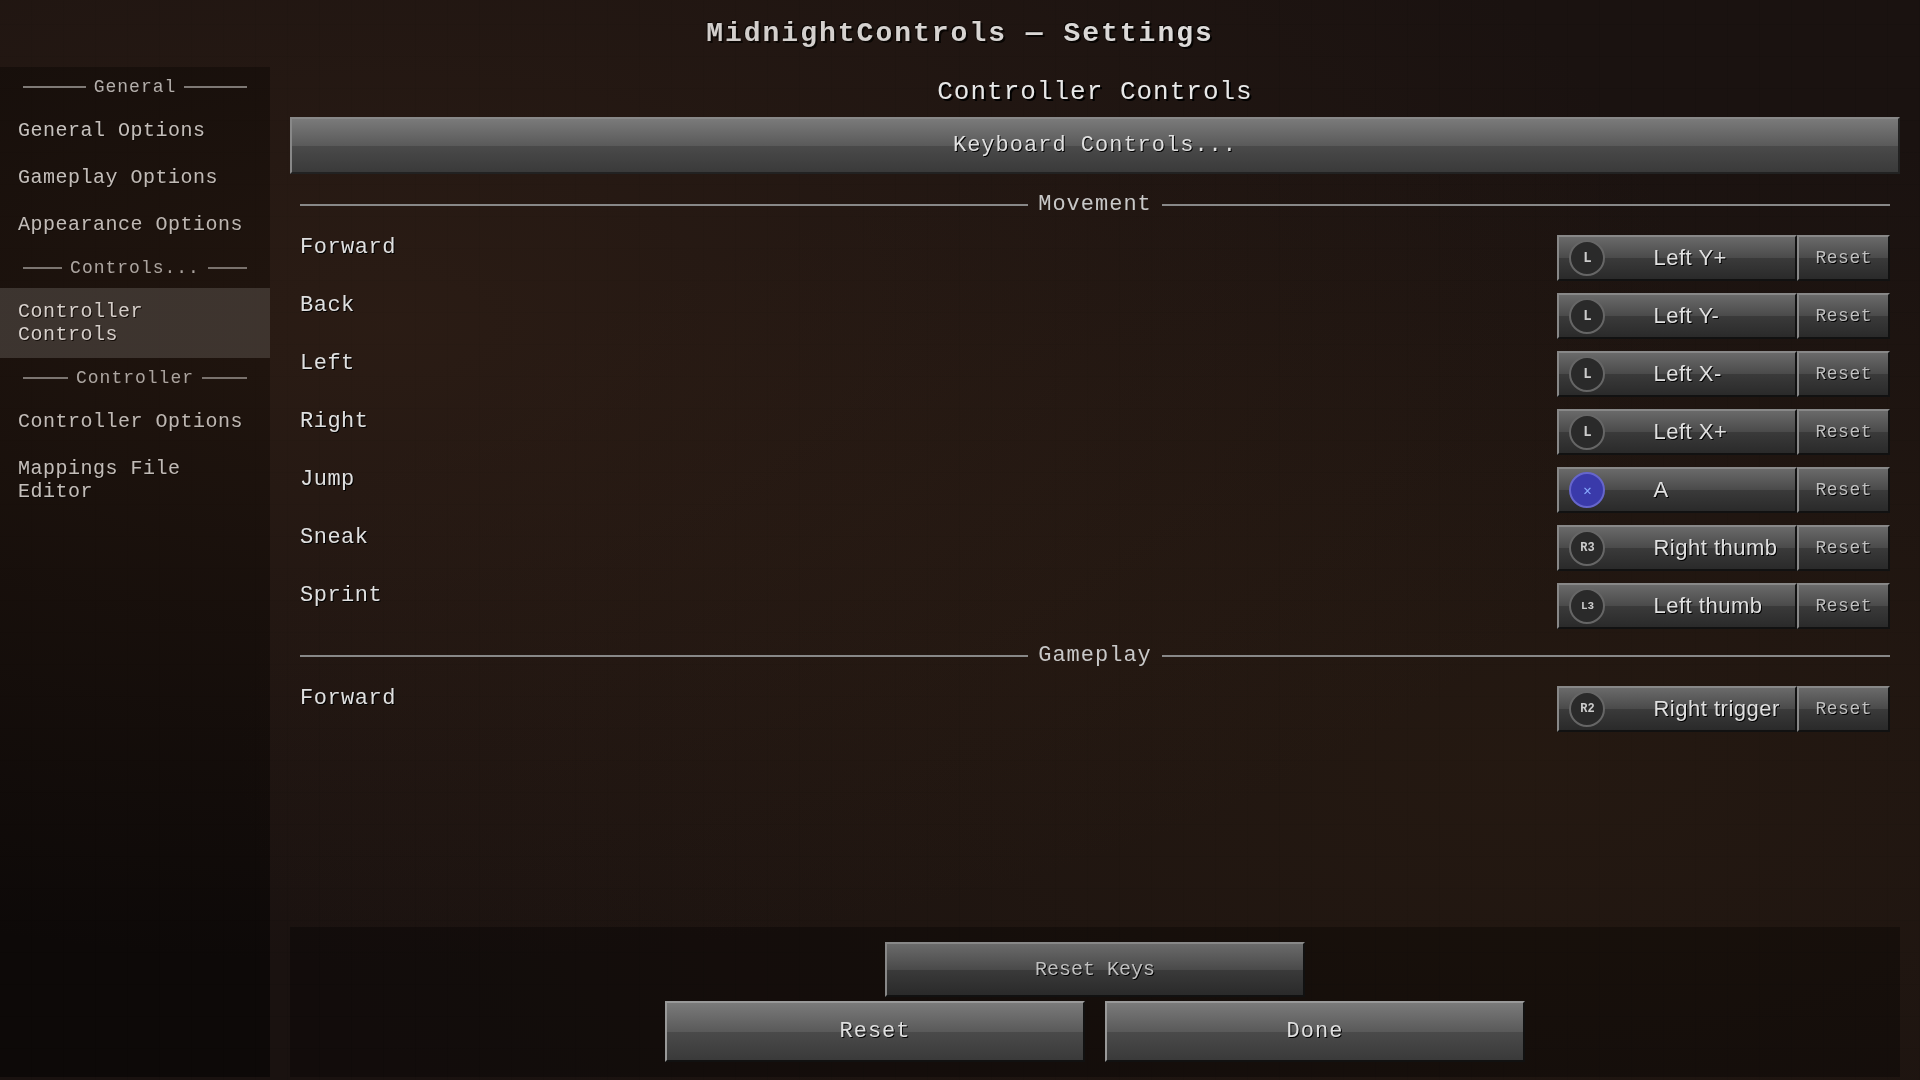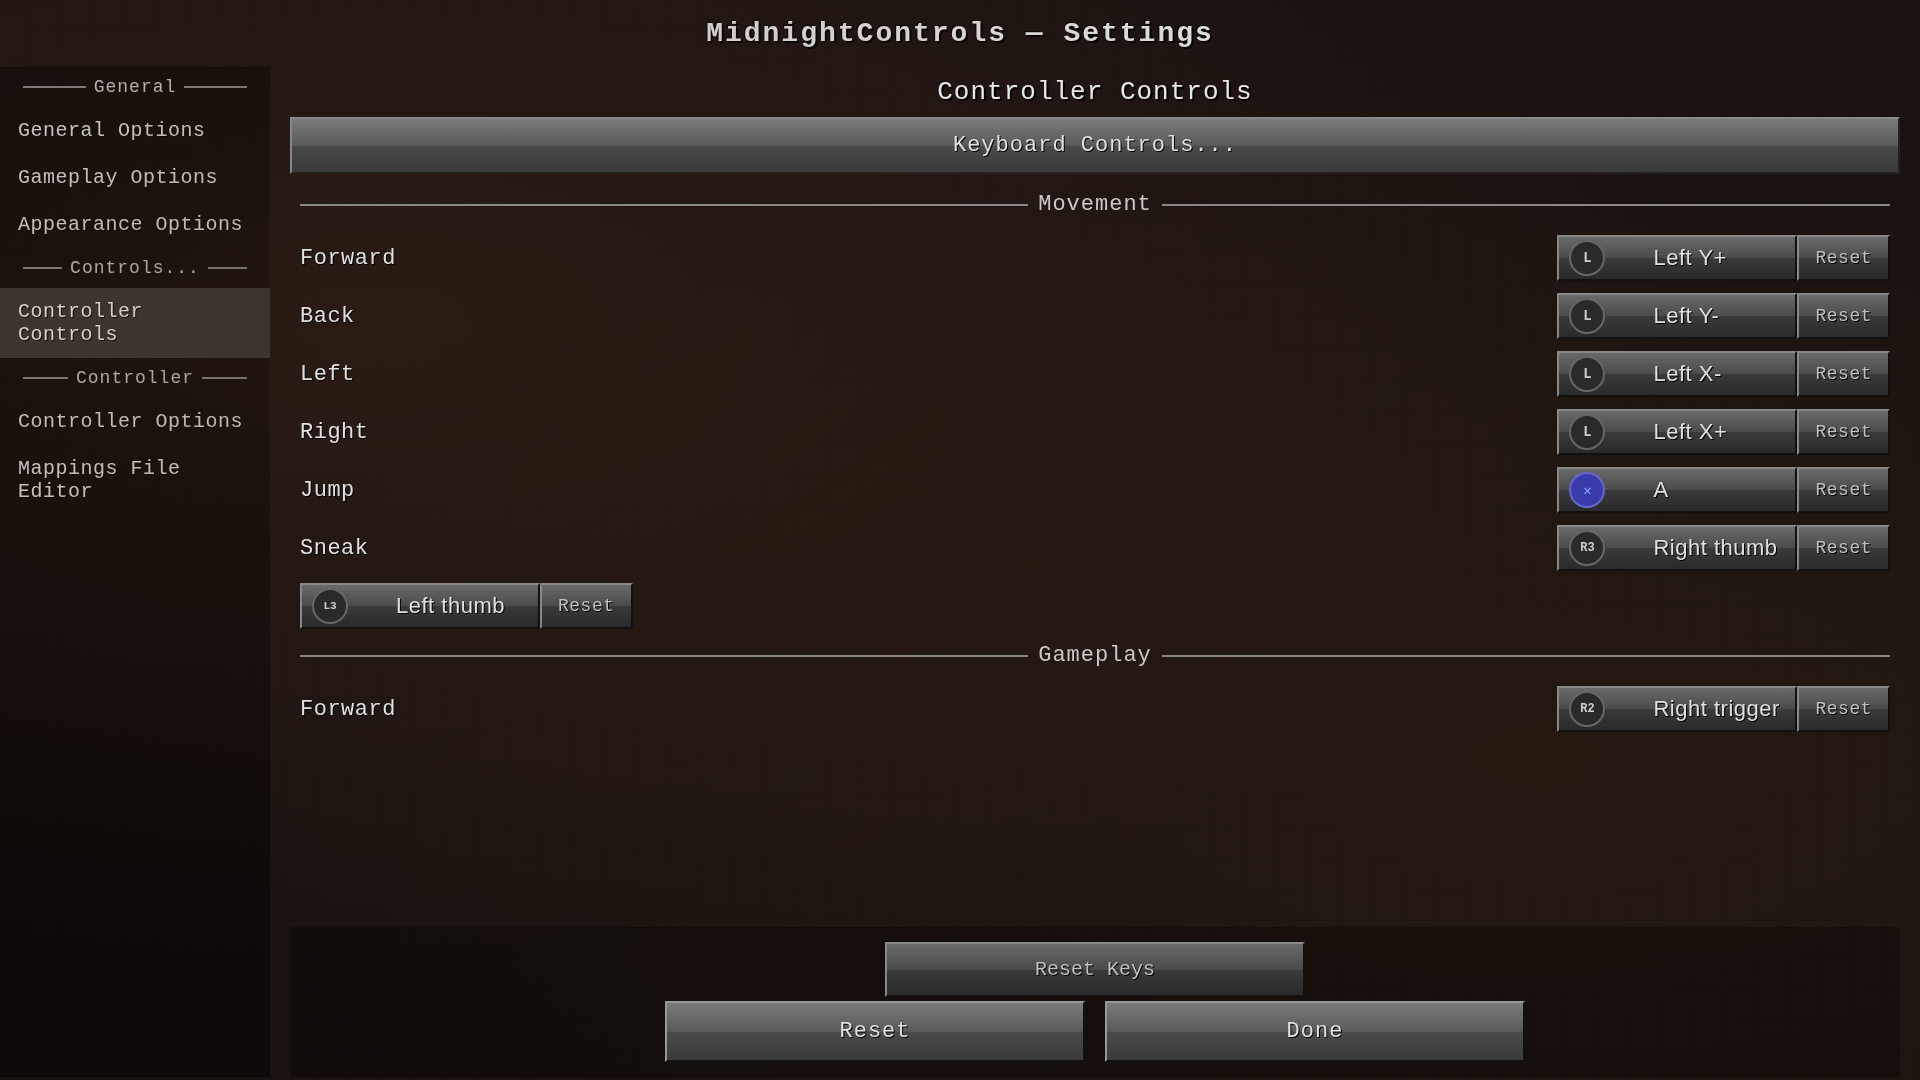--- a/index.html
+++ b/index.html
@@ -169,21 +169,20 @@
       content: '';
       flex: 1;
       height: 2px;
       background: #888;
       margin: 0 10px;
     }
 
     
     .control-row {
       display: flex;
-      align-items: center;
       padding: 6px 10px;
       min-height: 58px;
     }
 
     .control-name {
       flex: 1;
       font-size: 22px;
       color: #e0e0e0;
       text-shadow: 1px 1px 0 #000;
       letter-spacing: 0.5px;
@@ -393,20 +392,21 @@
         <div class="control-binding">
           <button class="binding-button">
             <div class="badge badge-R3">R3</div>
             <span class="binding-label">Right thumb</span>
           </button>
           <button class="reset-button">Reset</button>
         </div>
       </div>
 
       <div class="control-row">
+        <span class="control-name">Sprint</span>
         <div class="control-binding">
           <button class="binding-button">
             <div class="badge badge-L3">L3</div>
             <span class="binding-label">Left thumb</span>
           </button>
           <button class="reset-button">Reset</button>
         </div>
       </div>
 
       <div class="category-divider">Gameplay</div>

